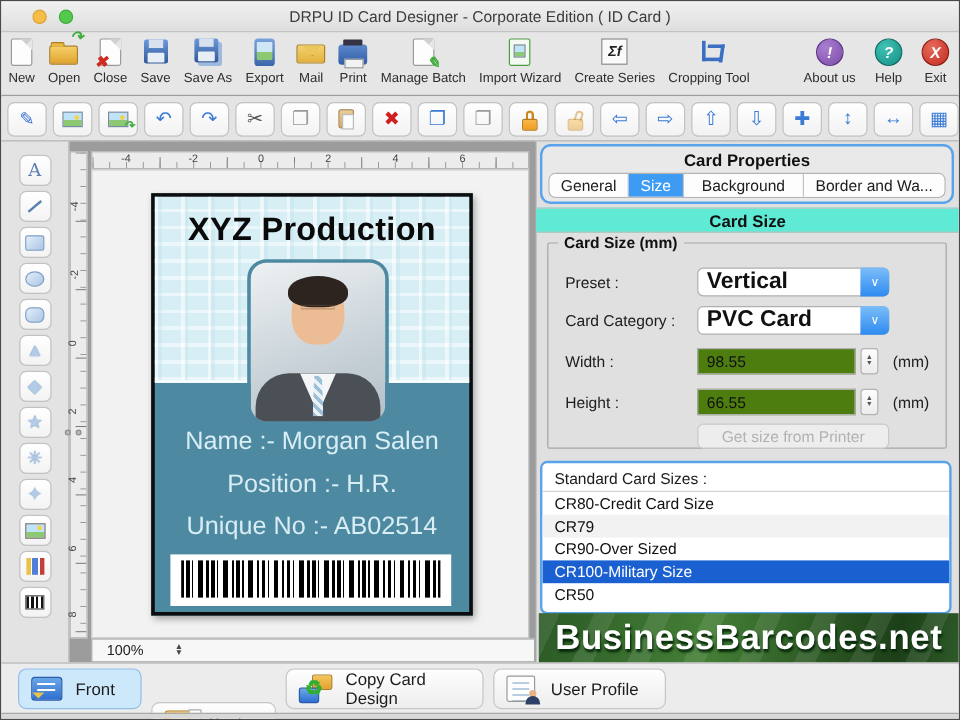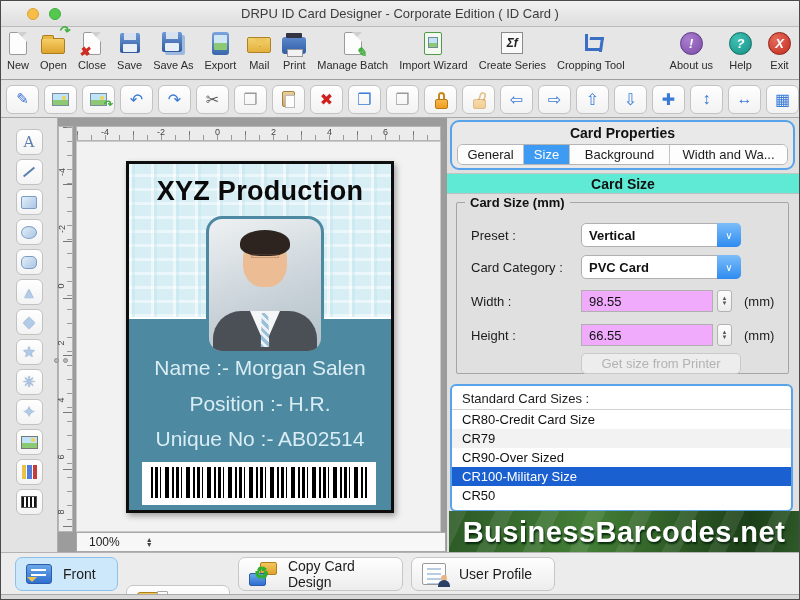--- a/index.html
+++ b/index.html
@@ -191,25 +191,25 @@
     font-size:14px; font-weight:bold; color:#111; line-height:20px; }
   .groupbox{ position:absolute; left:9px; right:10px; top:84px; height:172px;
     border:1px solid #a5a5a5; border-radius:2px; }
   .legend{ position:absolute; top:-8px; left:8px; background:#e0e0e0; padding:0 5px;
     font-size:13px; font-weight:bold; color:#111; }
   .frow{ position:absolute; left:14px; right:10px; height:24px; display:flex; align-items:center; }
   .r1{ top:20px; } .r2{ top:52px; } .r3{ top:86px; } .r4{ top:120px; }
   .flabel{ width:110px; font-size:13px; color:#1c1c1c; }
   .dropdown{ width:160px; height:24px; background:#fff; border:1px solid #b0b0b0; border-radius:5px;
     display:flex; align-items:center; position:relative; cursor:default; }
-  .dropdown .dval{ flex:1; font-size:13px; font-weight:600; color:#111; padding-left:7px; }
+  .dropdown .dval{ flex:1; font-size:19px; font-weight:600; color:#111; padding-left:7px; }
   .dropdown .dbtn{ width:24px; height:24px; margin:-1px; border-radius:0 5px 5px 0;
     background:linear-gradient(#7cbdf9,#2e8bf0); color:#fff; font-size:10px; display:flex;
     align-items:center; justify-content:center; }
-  .numfield{ width:132px; height:22px; background:#f0abfc; border:1px solid #b0b0b0; font-size:13px;
+  .numfield{ width:132px; height:22px; background:#4d7c0f; border:1px solid #b0b0b0; font-size:13px;
     color:#111; display:flex; align-items:center; padding-left:7px; }
   .stepper{ width:15px; height:22px; margin-left:4px; border:1px solid #b3b3b3; border-radius:3px;
     background:linear-gradient(#fdfdfd,#ececec); font-size:6px; color:#555; line-height:5px;
     display:flex; flex-direction:column; align-items:center; justify-content:center; cursor:default; }
   .unit{ font-size:13px; color:#1c1c1c; margin-left:12px; }
   .printerbtn{ position:absolute; left:124px; top:150px; width:160px; height:21px;
     background:#ededed; border:1px solid #c9c9c9; border-radius:5px; font-size:13px;
     color:#b2b2b2; text-align:center; line-height:19px; cursor:default; }
   .listbox{ position:absolute; left:3px; right:6px; top:266px; height:128px; border:2px solid #58a3ea;
     border-radius:6px; background:#fff; overflow:hidden; }
@@ -502,21 +502,21 @@
     </div>
   </div>
 
   <div class="panel">
     <div class="propbox">
       <div class="ptitle">Card Properties</div>
       <div class="segs">
         <span class="seg s1">General</span>
         <span class="seg s2 active">Size</span>
         <span class="seg s3">Background</span>
-        <span class="seg s4">Width and Wa...</span>
+        <span class="seg s4">Border and Wa...</span>
       </div>
     </div>
     <div class="band">Card Size</div>
 
     <div class="groupbox">
       <span class="legend">Card Size (mm)</span>
       <div class="frow r1">
         <span class="flabel">Preset :</span>
         <div class="dropdown">
           <span class="dval">Vertical</span>

